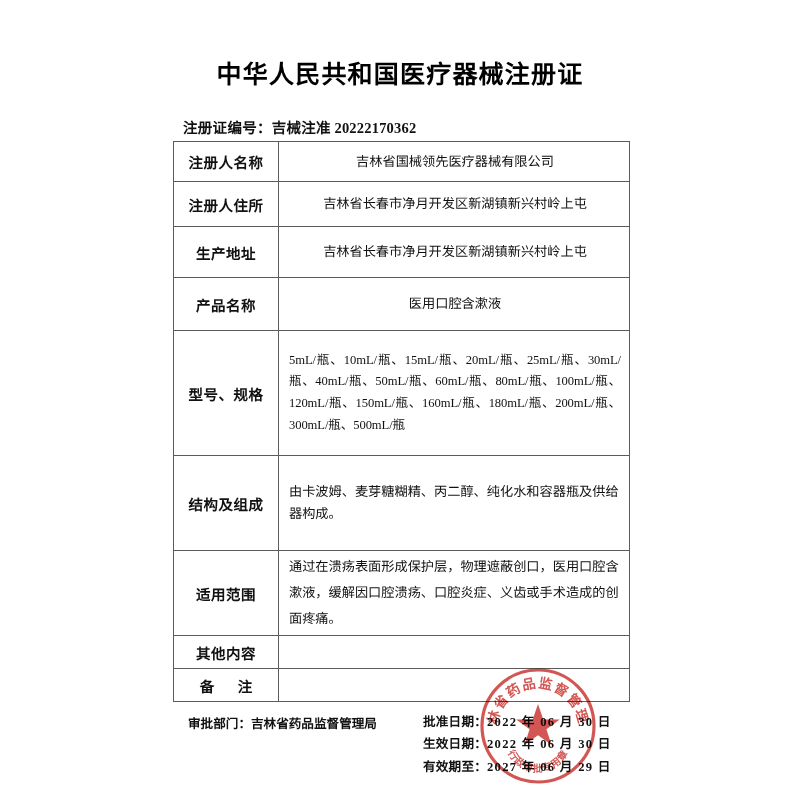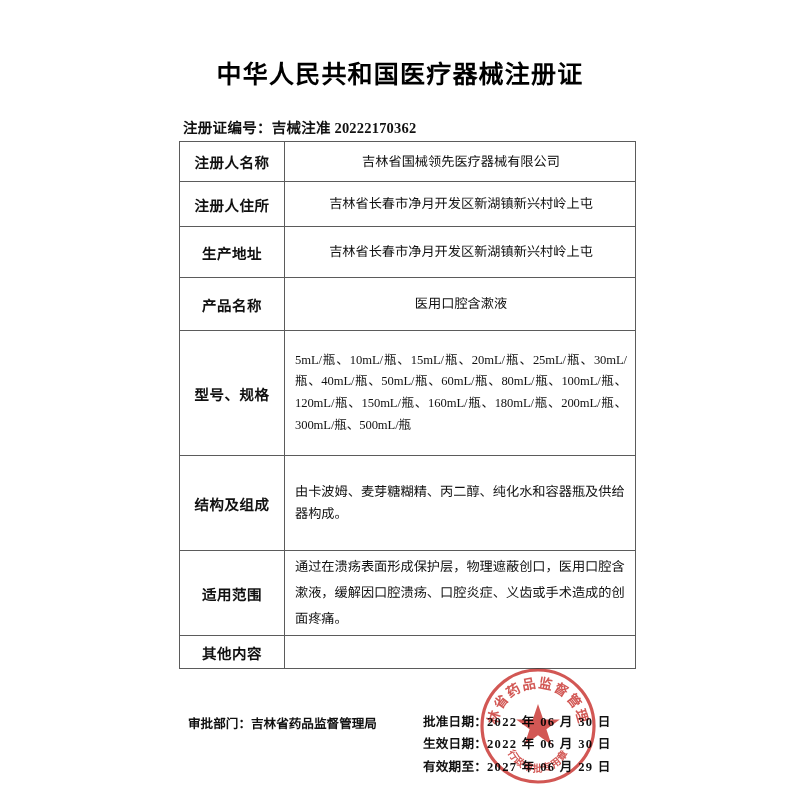--- a/index.html
+++ b/index.html
@@ -48,21 +48,21 @@
     white-space: nowrap;
   }
   .reg-no .reg-no-value {
     font-weight: bold;
     letter-spacing: 0.2px;
   }
 
   
   .cert-table {
     position: absolute;
-    left: 179px;
+    left: 173px;
     top: 141px;
     width: 457px;
     border-collapse: collapse;
     table-layout: fixed;
   }
   .cert-table td {
     border: 1px solid #5b5b5b;
     padding: 0;
     vertical-align: middle;
   }
@@ -242,20 +242,28 @@
 
       <tr class="r-other">
         <td class="col-label">
           <span class="label-inner">其他内容</span>
         </td>
         <td class="col-value v-left">
           <span></span>
         </td>
       </tr>
 
+      <tr class="r-remark">
+        <td class="col-label">
+          <span class="label-inner label-wide">备 注</span>
+        </td>
+        <td class="col-value v-left">
+          <span></span>
+        </td>
+      </tr>
     </tbody>
   </table>
 
   <div class="footer">
     <div class="footer-dept">
       <span>审批部门：</span><span>吉林省药品监督管理局</span>
     </div>
 
     <div class="footer-dates">
       <div class="date-line">

